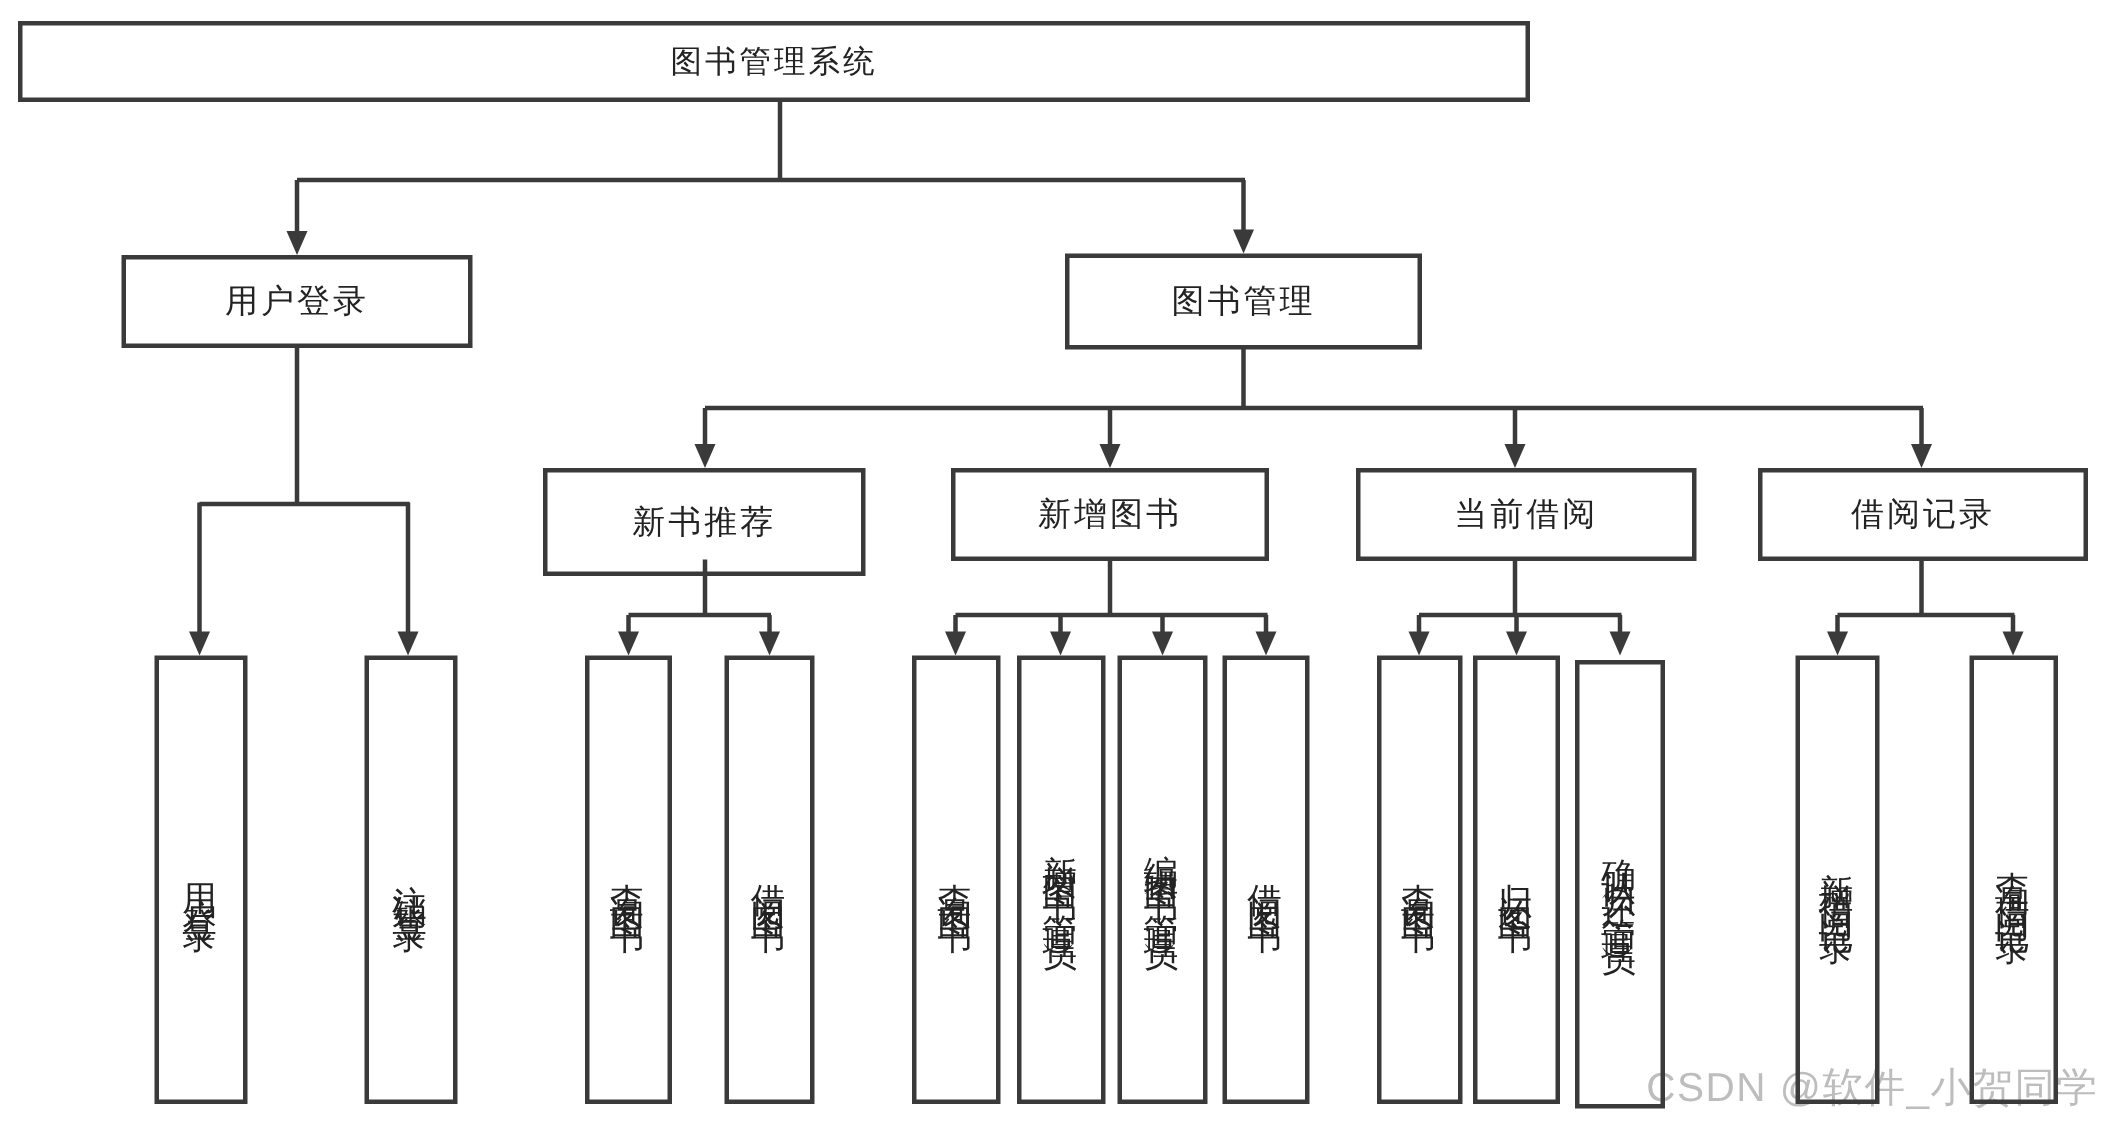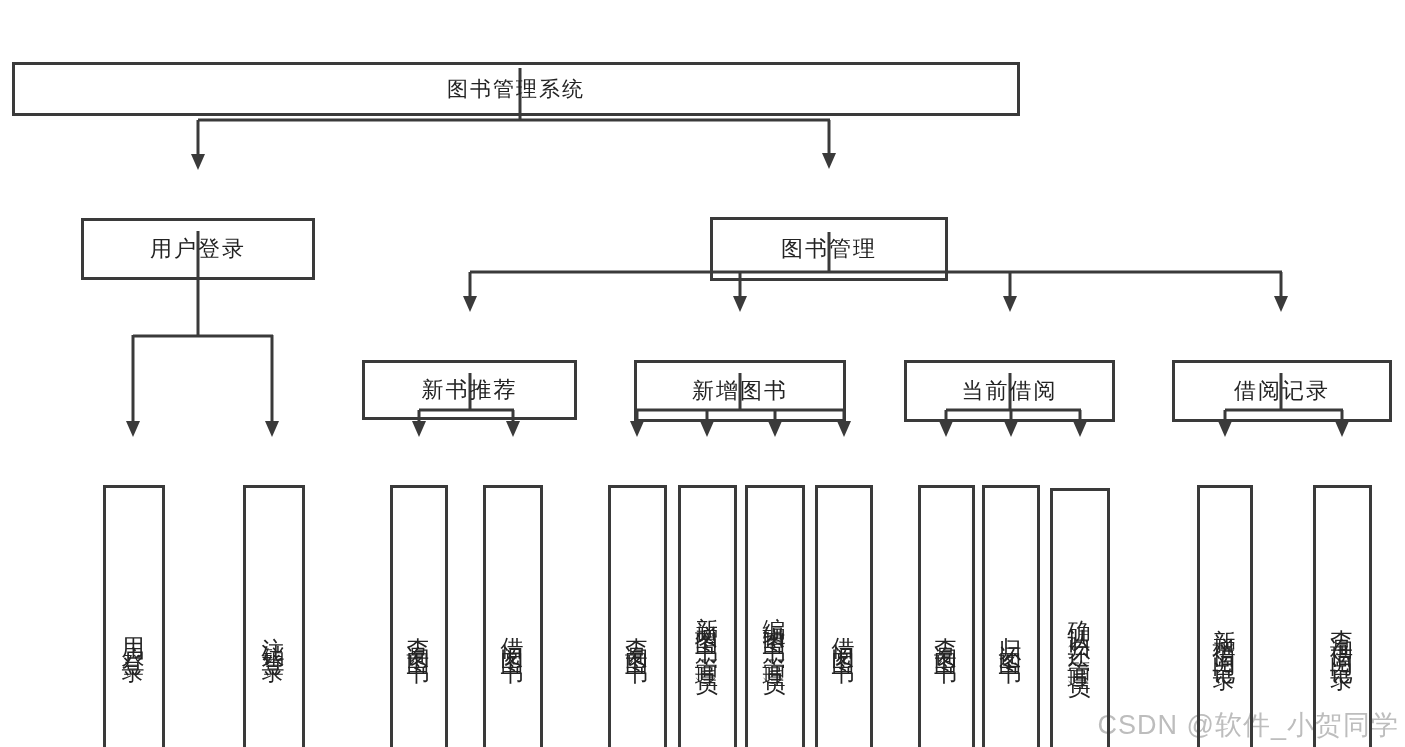--- a/index.html
+++ b/index.html
@@ -22,21 +22,20 @@
   }
   #connectors line{stroke:var(--line);stroke-width:3;}
   #connectors polygon{fill:var(--line);}
   .node{
     position:absolute;
     border:3px solid var(--line);
     background:transparent;
     display:flex;align-items:center;justify-content:center;
     color:var(--text);
     z-index:3;
-    margin-top:48px;
   }
   .node .label{
     display:block;
     font-size:22px;
     letter-spacing:2px;
     white-space:nowrap;
     color:var(--text);
   }
   .node.leaf .label{
     writing-mode:vertical-rl;
@@ -128,27 +127,27 @@
     <span class="label">图书管理系统</span>
   </div>
 
   <div class="node" style="left:81px;top:170px;width:234px;height:62px;">
     <span class="label">用户登录</span>
   </div>
   <div class="node" style="left:710px;top:169px;width:238px;height:64px;text-align:right;">
     <span class="label">图书管理</span>
   </div>
 
-  <div class="node" style="left:362px;top:312px;width:215px;height:60px;">
+  <div class="node" style="left:362px;top:312px;width:215px;height:72px;">
     <span class="label">新书推荐</span>
   </div>
   <div class="node" style="left:634px;top:312px;width:212px;height:62px;">
     <span class="label">新增图书</span>
   </div>
-  <div class="node" style="left:904px;top:312px;width:211px;height:62px;">
+  <div class="node" style="left:904px;top:312px;width:227px;height:62px;">
     <span class="label">当前借阅</span>
   </div>
   <div class="node" style="left:1172px;top:312px;width:220px;height:62px;">
     <span class="label">借阅记录</span>
   </div>
 
   <div class="node leaf" style="left:103px;top:437px;width:62px;height:299px;">
     <span class="label">用户登录</span>
   </div>
   <div class="node leaf" style="left:243px;top:437px;width:62px;height:299px;">

